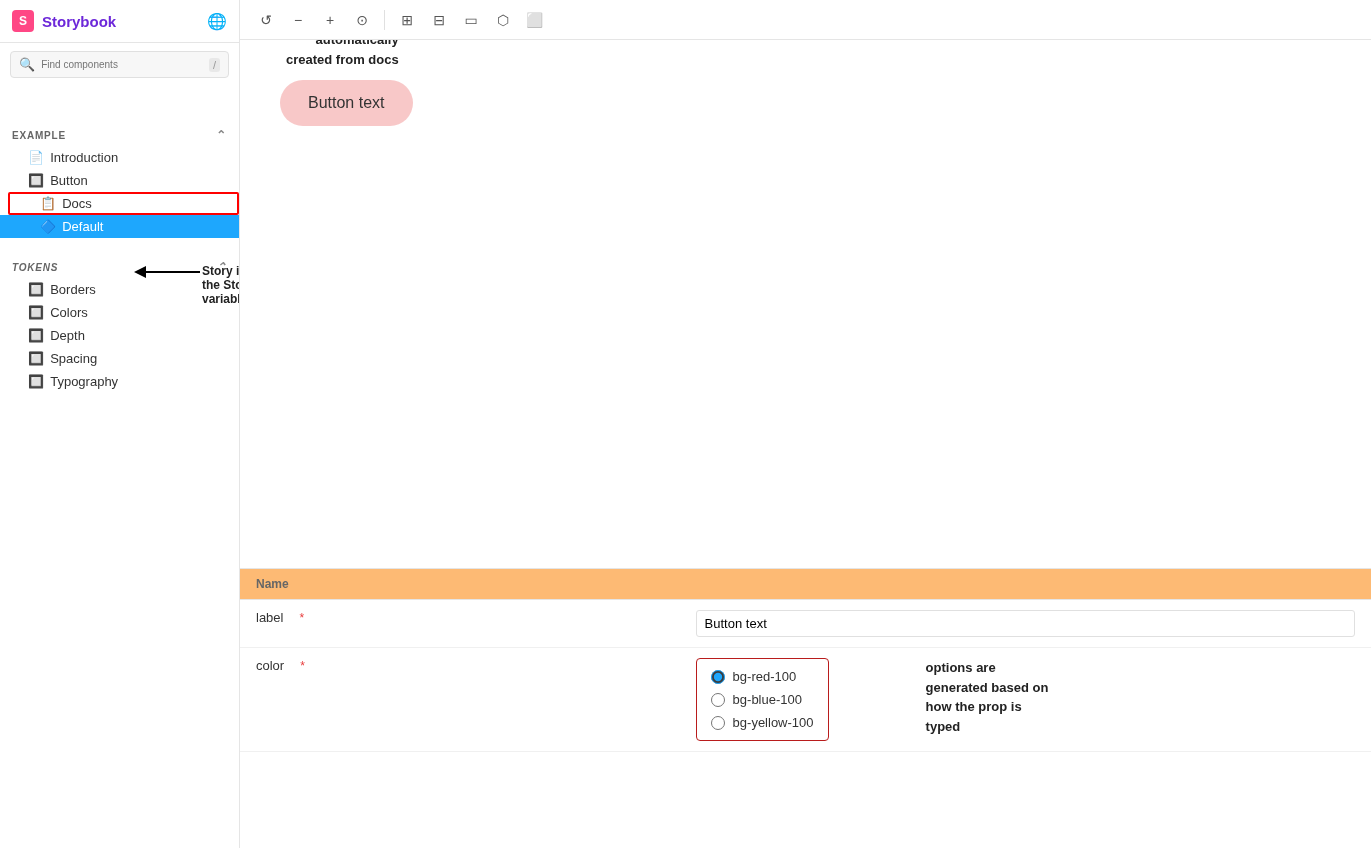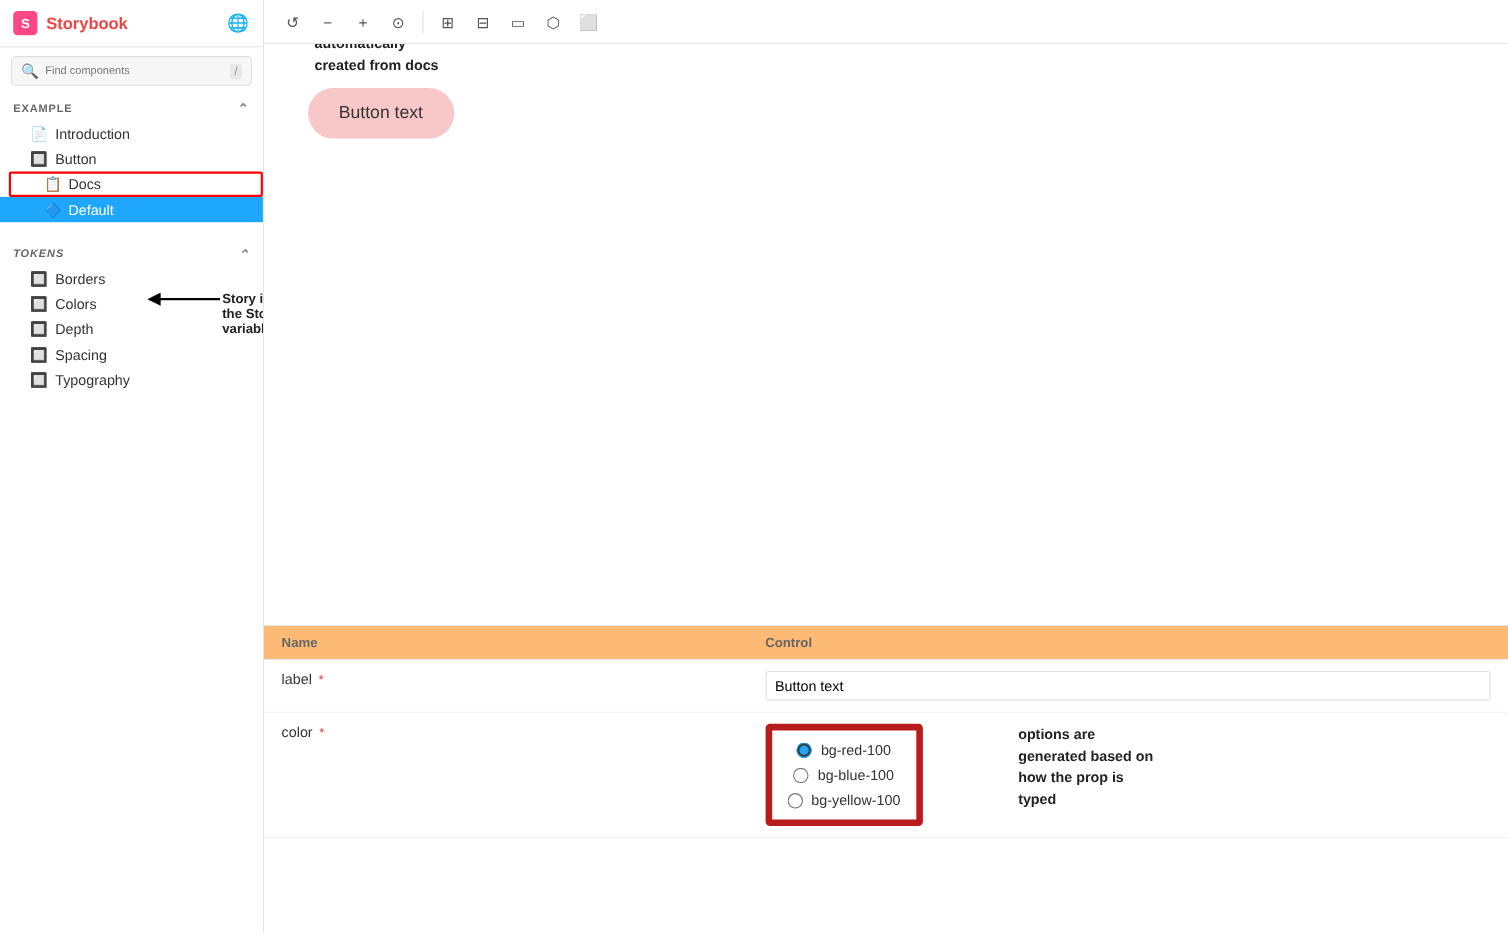--- a/index.html
+++ b/index.html
@@ -24,21 +24,21 @@
       gap: 8px;
     }
     .storybook-logo {
       width: 22px; height: 22px;
       background: #ff4785;
       border-radius: 4px;
       display: flex; align-items: center; justify-content: center;
       color: white; font-weight: bold; font-size: 12px;
     }
     .storybook-title {
-      font-size: 15px; font-weight: 700; color: #ef4444;
+      font-size: 15px; font-weight: 700; color: #6d28d9;
     }
     .header-icon {
       margin-left: auto; font-size: 16px; cursor: pointer; color: #666;
     }
     .search-bar {
       display: flex; align-items: center;
       margin: 8px 10px;
       background: #f7f7f7;
       border: 1px solid #e0e0e0;
       border-radius: 4px;
@@ -52,20 +52,21 @@
     .search-shortcut {
       font-size: 11px; color: #999; background: #e8e8e8; border-radius: 3px; padding: 1px 4px;
     }
 
     
     .section-header {
       display: flex; align-items: center; justify-content: space-between;
       padding: 6px 12px 4px;
       font-size: 10px; font-weight: 700; letter-spacing: 0.08em; color: #666; text-transform: uppercase;
       cursor: pointer;
+      margin-top: 36px;
     }
     .section-header .chevron { font-size: 12px; color: #888; }
 
     
     .tree-item {
       display: flex; align-items: center;
       padding: 4px 12px 4px 16px;
       cursor: pointer; color: #333; font-size: 13px; gap: 6px;
       user-select: none;
     }
@@ -155,30 +156,30 @@
       font-size: 12px; color: #666; font-weight: 600;
     }
     .col-name { width: 40%; }
     .col-control { flex: 1; }
     .table-body-row {
       display: flex;
       border-bottom: 1px solid #f0f0f0;
       padding: 10px 16px;
       align-items: flex-start;
     }
-    .row-name { width: 40%; font-size: 13px; color: #333; display: flex; align-items: center; gap: 6px; }
+    .row-name { width: 40%; font-size: 13px; color: #333; display: flex; align-items: center; gap: 16px; }
     .row-required { color: #e83c3c; font-size: 12px; }
     .row-control { flex: 1; }
     .text-input {
       border: 1px solid #e0e0e0; border-radius: 3px;
       padding: 5px 8px; font-size: 13px; width: 100%; outline: none;
     }
     .radio-group {
       display: flex; flex-direction: column; gap: 8px;
-      border: 6px solid #b91c1c; border-radius: 4px; padding: 10px 14px; display: inline-flex; align-items: center;
+      border: 1px solid #b91c1c; border-radius: 4px; padding: 10px 14px; display: inline-flex;
     }
     .radio-option {
       display: flex; align-items: center; gap: 8px; font-size: 13px; color: #333;
     }
     .radio-option input[type="radio"] { accent-color: #1ea7fd; width: 14px; height: 14px; }
 
     
     .sidebar-relative { position: relative; }
   </style>
 </head>
@@ -277,32 +278,31 @@
     <button class="toolbar-btn" title="Layout">▭</button>
     <button class="toolbar-btn" title="Viewport">⬡</button>
     <button class="toolbar-btn" title="Fullscreen">⬜</button>
   </div>
 
   <div class="canvas-area">
     <div style="position:relative;">
       <button class="demo-button">Button text</button>
 
       
-      <div style="position:absolute; left:6px; top:-50px; font-size:13px; font-weight:600; color:#222; line-height:1.5;">
+      <div style="position:absolute; left:6px; top:-50px; font-size:13px; font-weight:600; color:#222; line-height:1.5;text-align:right;">
         <span>automatically<br>created from docs</span>
       </div>
     </div>
   </div>
 
   <div class="bottom-panel">
 
     <div class="controls-table">
       <div class="table-header-row">
         <div class="col-name">Name</div>
-        <div class="col-control">Control</div>
       </div>
 
       <div class="table-body-row">
         <div class="row-name col-name">
           <span>label</span>
             <span class="row-required">*</span>
         </div>
         <div class="row-control col-control">
           <input class="text-input" type="text" value="Button text" style="">
         </div>

